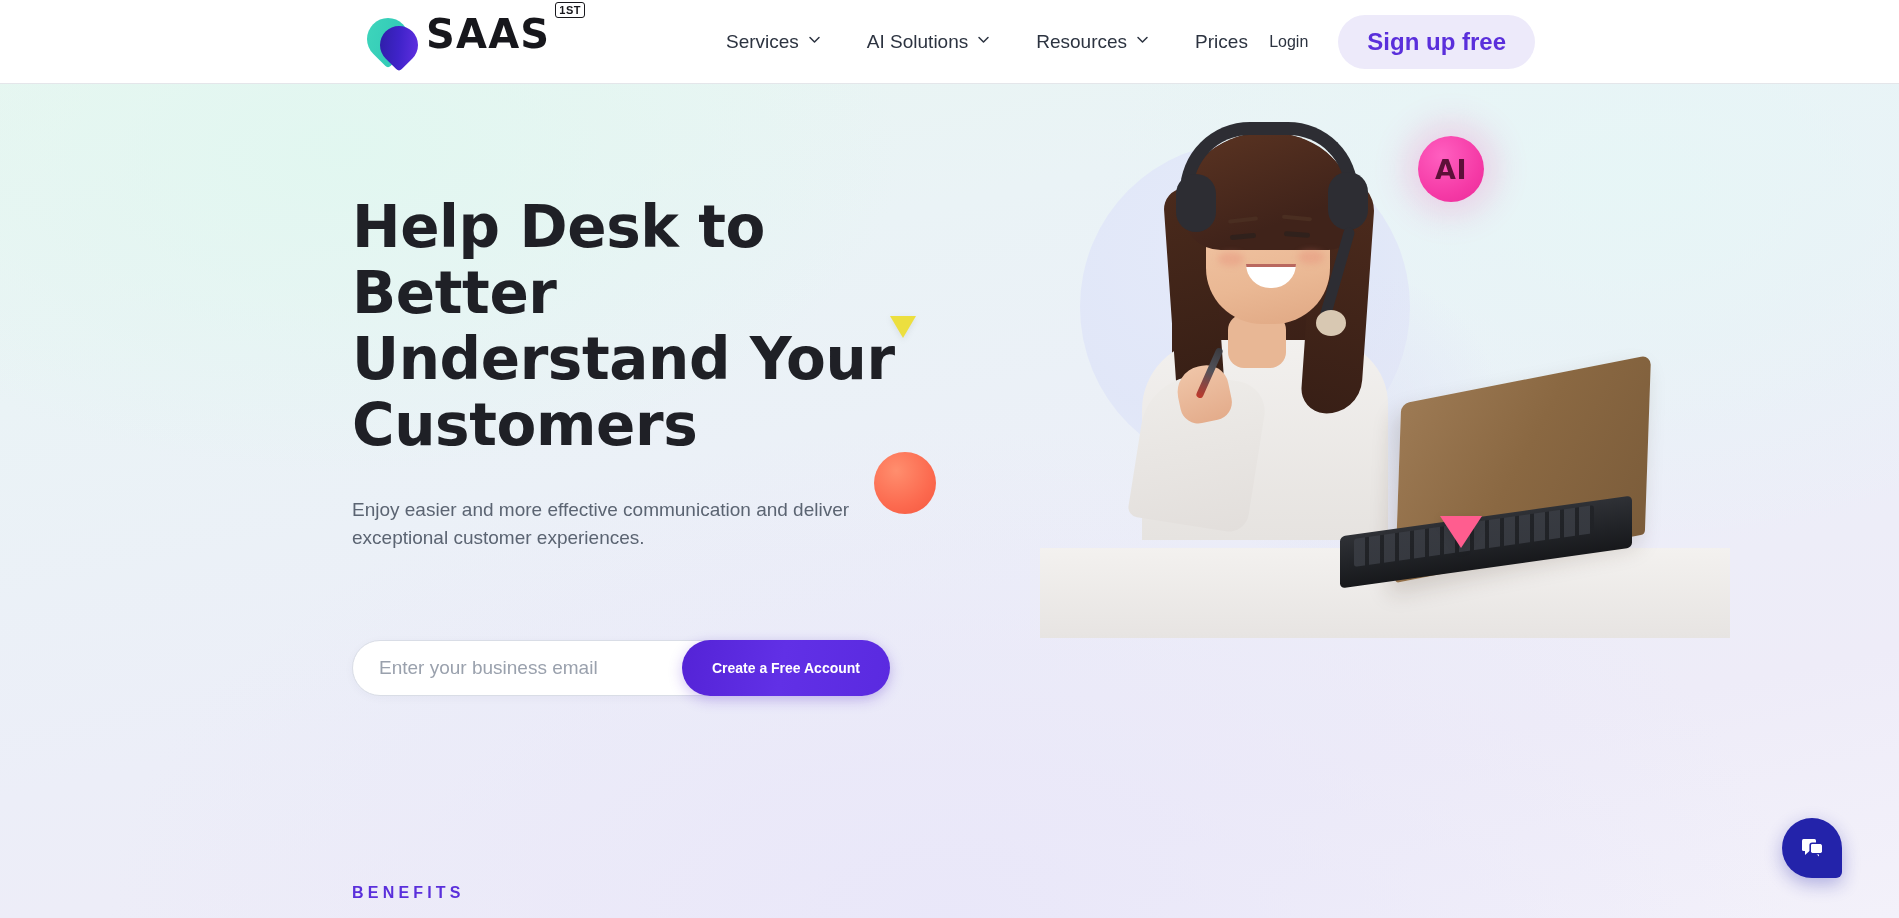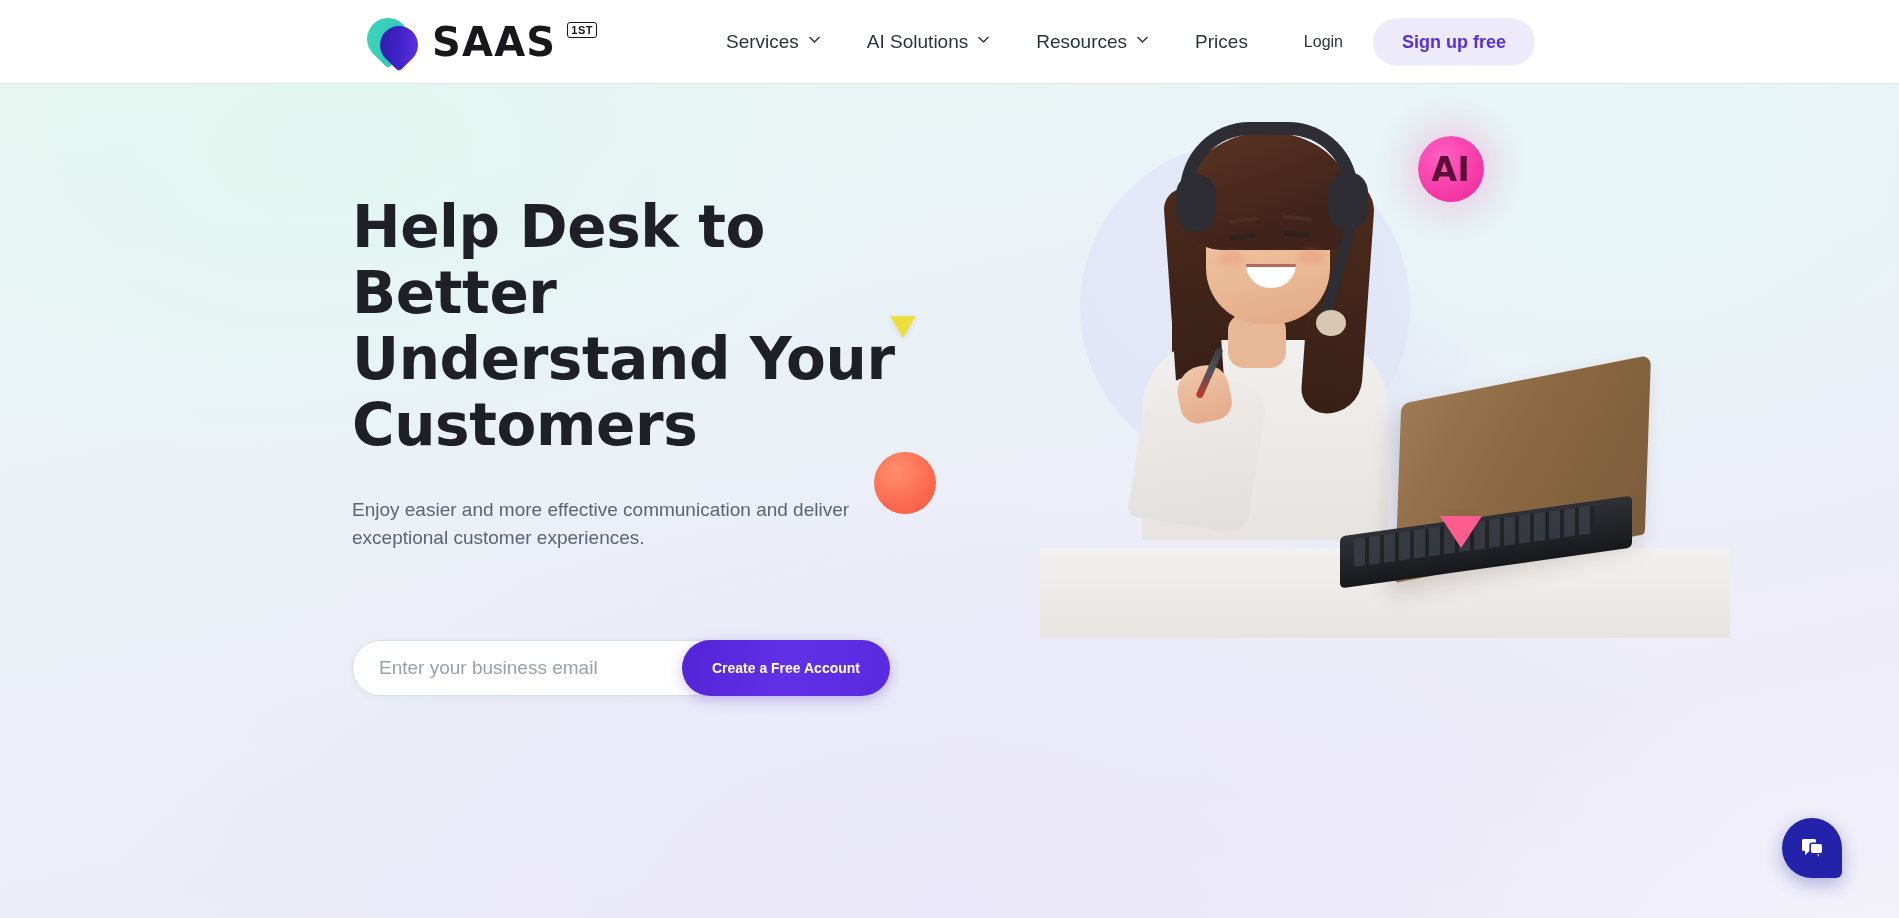--- a/index.html
+++ b/index.html
@@ -22,21 +22,21 @@
     z-index:40;
   }
   .header-inner {
     position:relative; height:83px;
     display:flex; align-items:center;
   }
 
   
   .logo-wrap {
     position:absolute; left:364px; top:50%; transform:translateY(-50%);
-    display:flex; align-items:center; gap:6px; text-decoration:none;
+    display:flex; align-items:flex-start; gap:0px; text-decoration:none;
   }
   .logo-mark {
     position:relative; width:56px; height:56px; flex:none;
     margin-right:6px;
   }
   .logo-mark .drop {
     position:absolute; left:3px; top:4px; width:42px; height:42px;
     background:linear-gradient(150deg,#3fd6bc 0%,#35cdb8 55%,#31c7b3 100%);
     border-radius:50% 50% 50% 4px;
     transform:rotate(-45deg);
@@ -81,21 +81,21 @@
   .auth {
     position:absolute; right:364px; top:50%; transform:translateY(-50%);
     display:flex; align-items:center; gap:30px;
   }
   .login-link {
     font-size:16px; color:#2c3340; text-decoration:none; cursor:pointer;
     white-space:nowrap;
   }
   .signup-btn {
     font-family:"Liberation Sans", sans-serif;
-    font-size:18px; font-weight:700; color:#5a2fdb;
+    font-size:24px; font-weight:700; color:#5a2fdb;
     background:#edeafa; border:none; border-radius:28px;
     padding:13px 29px; cursor:pointer; white-space:nowrap;
   }
 
   
   .hero {
     position:absolute; top:84px; left:0; right:0; bottom:0;
     background:
       radial-gradient(900px 520px at 18% 8%,  rgba(225,247,240,0.95) 0%, rgba(225,247,240,0) 62%),
       radial-gradient(900px 600px at 86% 12%, rgba(230,246,246,0.9) 0%, rgba(230,246,246,0) 60%),
@@ -189,21 +189,21 @@
     position:absolute; left:-76px; top:368px;
     width:62px; height:62px; border-radius:50%;
     background:radial-gradient(circle at 36% 30%, #ff8e6e 0%, #fc6a4f 60%, #f4573f 100%);
   }
   .ai-badge {
     position:absolute; left:468px; top:52px;
     width:66px; height:66px; border-radius:50%;
     background:radial-gradient(circle at 36% 30%, #ff5fc0 0%, #f53aa6 62%, #ea2a98 100%);
     display:flex; align-items:center; justify-content:center;
     font-family:"DejaVu Sans", sans-serif;
-    font-size:33px; font-weight:700; color:#5c1038; letter-spacing:0.5px;
+    font-size:27px; font-weight:700; color:#5c1038; letter-spacing:0.5px;
     box-shadow:0 0 34px 12px rgba(245,58,166,0.20);
   }
 
   
   .person { position:absolute; left:110px; top:34px; width:470px; height:420px; }
 
   .torso {
     position:absolute; left:82px; top:222px; width:246px; height:200px;
     background:linear-gradient(180deg,#f2f0ee 0%,#e6e3e0 100%);
     border-radius:70px 64px 0 0;
@@ -441,20 +441,24 @@
         <div class="laptop-base"></div>
         <div class="laptop-keys"></div>
       </div>
 
       <div class="tri-yellow"></div>
       <div class="dot-orange"></div>
       <div class="tri-pink"></div>
       <div class="ai-badge">AI</div>
     </div>
 
+    <div class="benefits">
+      <div class="benefits-eyebrow">BENEFITS</div>
+
+    </div>
 
   </section>
 
   <div class="chat-widget">
     <span>
       <svg width="26" height="26" viewBox="0 0 26 26">
         <rect x="3" y="4" width="14" height="12" rx="1.5" fill="#ffffff"></rect>
         <path d="M6 16 L6 20 L10.5 16 Z" fill="#ffffff"></path>
         <rect x="12" y="9" width="11" height="9" rx="1.5" fill="#ffffff"></rect>
         <path d="M20 18 L20 21.5 L16.5 18 Z" fill="#ffffff"></path>

